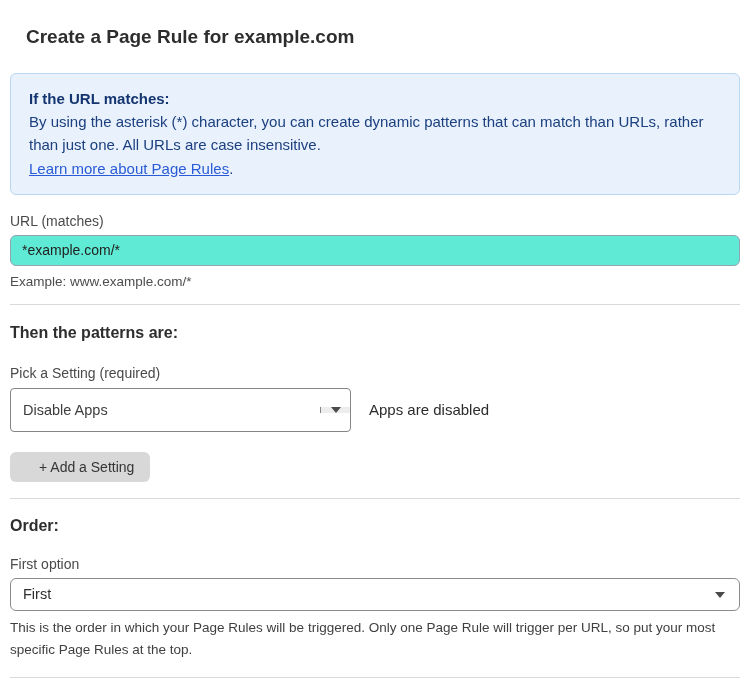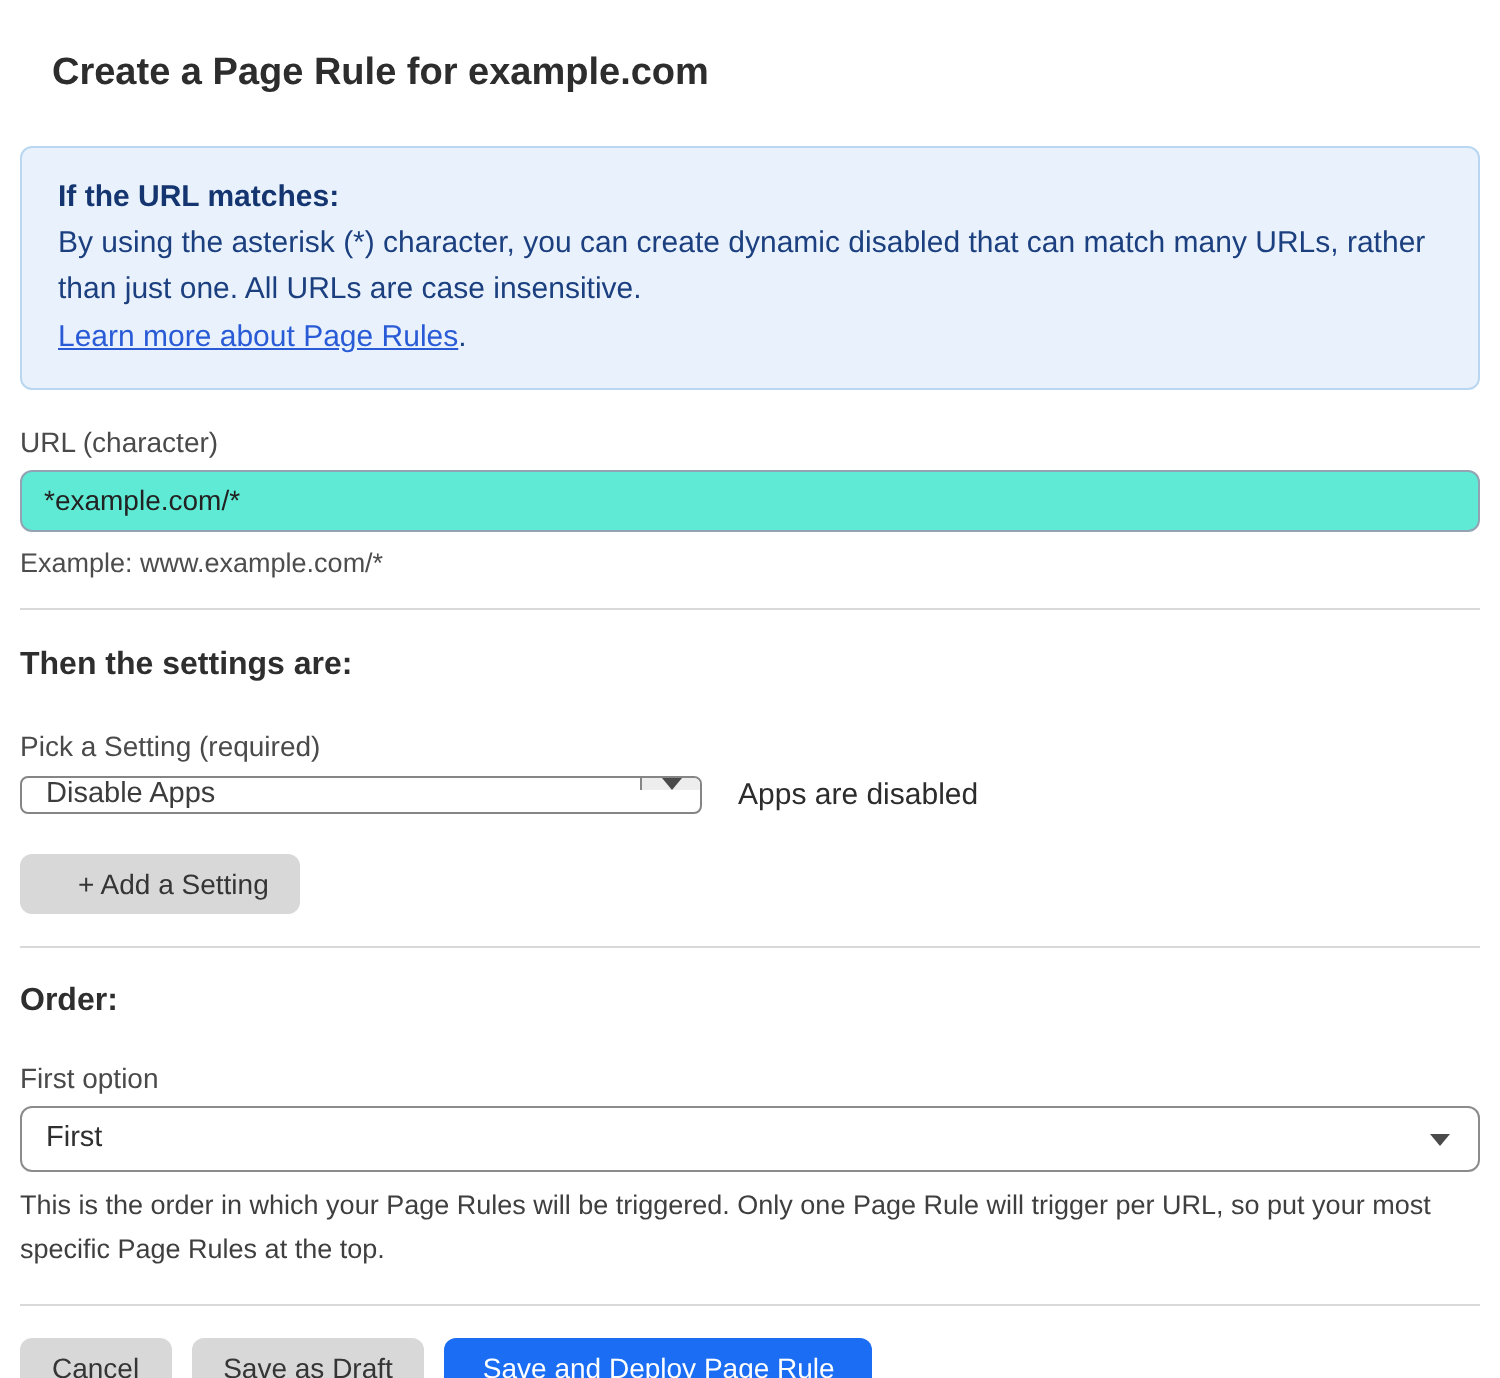--- a/index.html
+++ b/index.html
@@ -37,24 +37,24 @@
     font-family: "Liberation Sans", sans-serif;
     font-size: 14px; color: #222;
     outline: none;
   }
   .helper { font-size: 13.5px; color: #4d4d4d; margin-top: 8px; }
   .divider { border: 0; border-top: 1px solid #d9d9d9; margin: 15px 0 0 0; }
   .section-heading { font-size: 16px; font-weight: bold; color: #2e2e2e; margin-top: 19px; }
   .picker-label { font-size: 14px; color: #4a4a4a; margin-top: 23px; }
   .picker-row { display: flex; align-items: center; gap: 18px; margin-top: 7px; }
   .dropdown {
-    width: 341px; height: 19px;
+    width: 341px; height: 44px;
     border: 1px solid #858585; border-radius: 4px;
     background: #ffffff;
-    display: flex; align-items: flex-start;
+    display: flex; align-items: center;
     overflow: hidden; cursor: pointer;
   }
   .dropdown-value {
     flex: 1; display: flex; align-items: center;
     padding: 0 12px; font-size: 14.5px; color: #3c3c3c;
   }
   .dropdown-arrow-btn {
     width: 30px; background: #ededed;
     border-left: 1px solid #858585;
     display: flex; align-items: center; justify-content: center;
@@ -92,31 +92,31 @@
 </style>
 </head>
 <body>
 
 
 
 <h1 class="page-title">Create a Page Rule for example.com</h1>
 
 <div class="info-box">
   <div class="info-heading">If the URL matches:</div>
-  <div class="info-body">By using the asterisk (*) character, you can create dynamic disabled that can match many URLs, rather than just one. All URLs are case insensitive.</div>
+  <div class="info-body">By using the asterisk (*) character, you can create dynamic patterns that can match than URLs, rather than just one. All URLs are case insensitive.</div>
   <div class="info-link-row"><a class="info-link" href="#">Learn more about Page Rules</a><span>.</span></div>
 </div>
 
-<div class="field-label">URL (character)</div>
+<div class="field-label">URL (matches)</div>
 <input class="url-input" type="text" value="*example.com/*" style="">
 <div class="helper">Example: www.example.com/*</div>
 
 <hr class="divider">
 
-<div class="section-heading">Then the settings are:</div>
+<div class="section-heading">Then the patterns are:</div>
 
 <div class="picker-label">Pick a Setting (required)</div>
 <div class="picker-row">
   <div class="dropdown">
     <div class="dropdown-value">Disable Apps</div>
     <div class="dropdown-arrow-btn">
       <span class="tri-down"></span>
     </div>
   </div>
   <div class="status-text">Apps are disabled</div>

